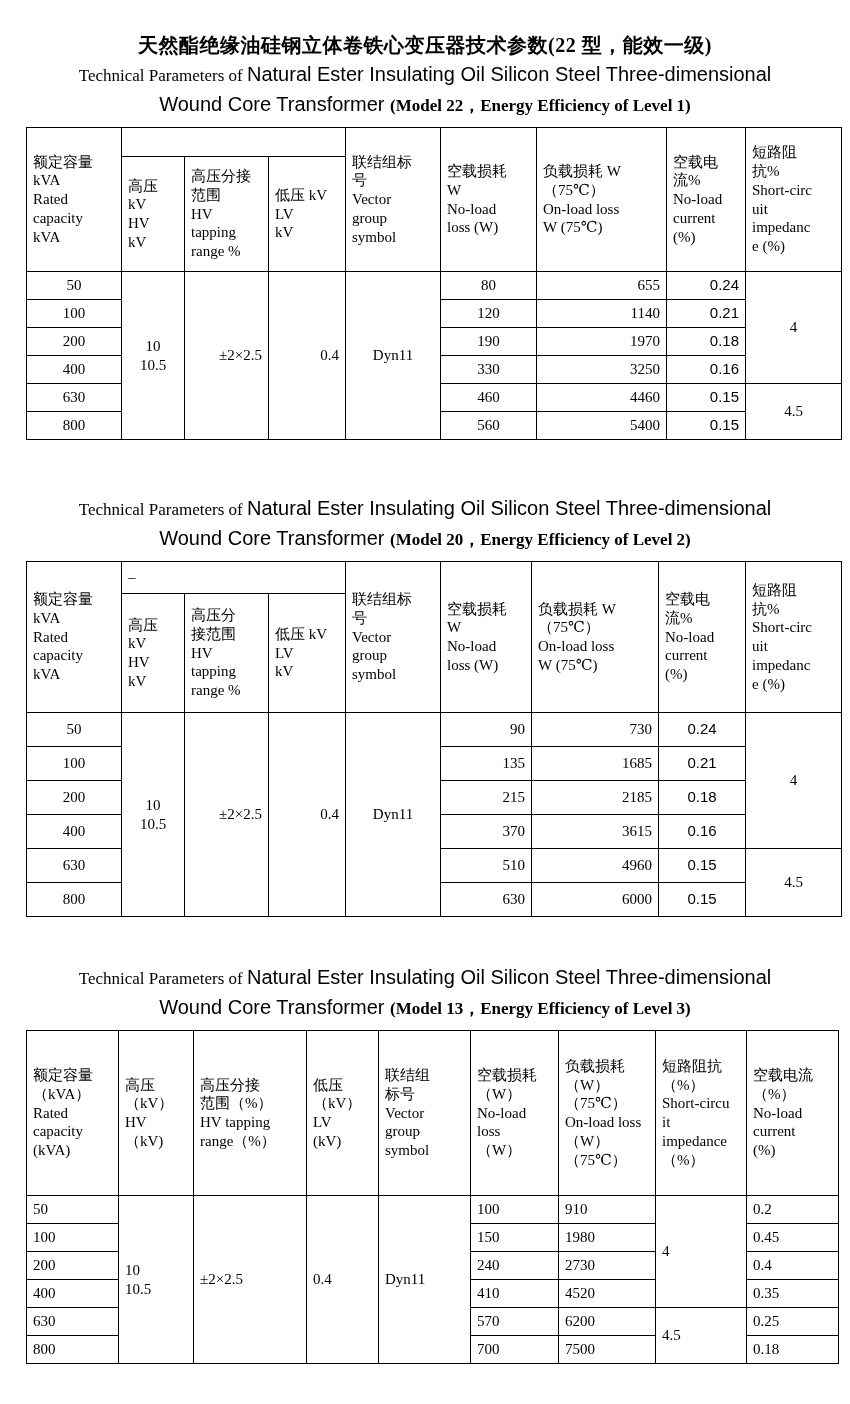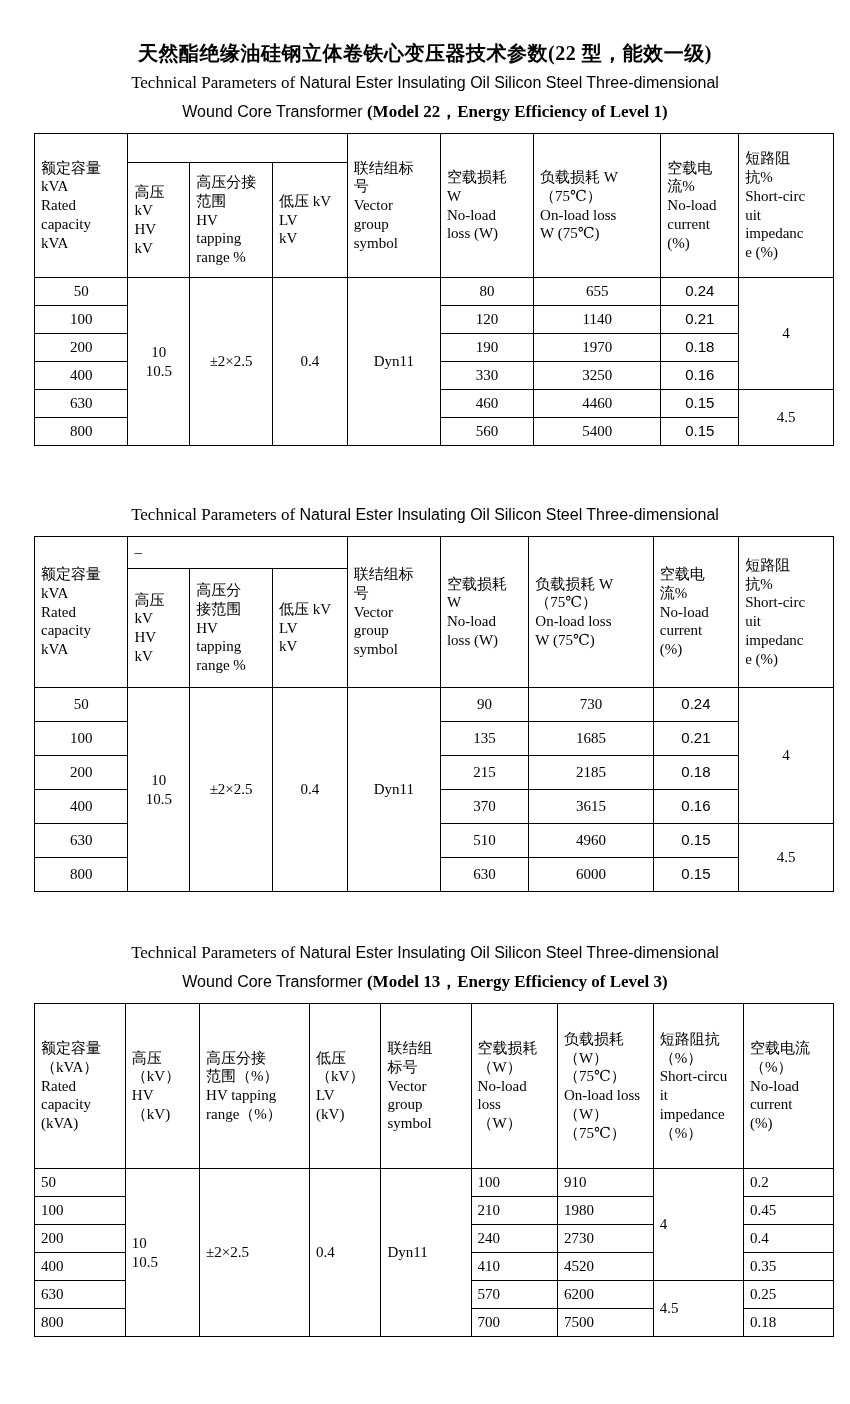--- a/index.html
+++ b/index.html
@@ -5,57 +5,57 @@
   html, body { margin: 0; padding: 0; background: #ffffff; }
   .doc {
     width: 850px;
     min-height: 1404px;
     background: #ffffff;
     color: #000000;
     font-family: "Liberation Serif", "DejaVu Serif", serif;
     box-sizing: border-box;
     padding-top: 22px;
   }
-  .section { margin: 16px; }
+  .section { margin: 8px; }
   .sec2 { margin-top: 54px; }
   .sec3 { margin-top: 46px; }
   .title-zh {
     text-align: center;
     font-size: 20px;
     font-weight: bold;
     line-height: 30px;
     letter-spacing: 0.5px;
   }
   .title-en {
     text-align: center;
     font-size: 17px;
     line-height: 29px;
     white-space: nowrap;
   }
-  .title-en .sans { font-family: "Liberation Sans", "DejaVu Sans", sans-serif; font-size: 16px; }
+  .title-en .sans { font-family: "Liberation Sans", "DejaVu Sans", sans-serif; font-size: 20px; }
   .title-en .boldpart { font-weight: bold; }
   table.ptable {
     border-collapse: collapse;
     table-layout: fixed;
     margin-left: 18px;
     margin-top: 7px;
   }
   table.ptable td {
     border: 1px solid #000000;
     padding: 2px 6px;
     font-size: 15px;
     line-height: 1.25;
     vertical-align: middle;
     white-space: pre-line;
     overflow: hidden;
   }
   td.hc { text-align: left; }
   td.spanc { vertical-align: top; }
   td.c { text-align: center; }
-  td.l { text-align: center; padding-left: 8px; }
+  td.l { text-align: right; padding-left: 8px; }
   td.l4 { text-align: left; padding-left: 4px; }
   td.sansnum { font-family: "Liberation Sans", "DejaVu Sans", sans-serif; font-size: 14px; }
   tr.h1a td { height: 24px; }
   tr.h1b td { height: 110px; }
   tr.h2a td { height: 27px; }
   tr.h2b td { height: 114px; }
   tr.h3 td  { height: 160px; }
   tr.r27 td { height: 23px; }
   tr.r33 td { height: 29px; }
 </style>
@@ -170,20 +170,21 @@
           <td class="c">560</td>
           <td class="l">5400</td>
           <td class="l sansnum">0.15</td>
         </tr>
       </tbody>
     </table>
   </div>
 
   <div class="section sec2">
     <div class="title-en"><span>Technical Parameters of </span><span class="sans">Natural Ester Insulating Oil Silicon Steel Three-dimensional</span></div>
+    <div class="title-en"><span class="sans">Wound Core Transformer </span><span class="boldpart">(Model 20，Energy Efficiency of Level 2)</span></div>
 
     <table class="ptable">
       <colgroup>
         <col style="width:95px">
           <col style="width:63px">
           <col style="width:84px">
           <col style="width:77px">
           <col style="width:95px">
           <col style="width:91px">
           <col style="width:127px">
@@ -354,21 +355,21 @@
           <td rowspan="6" class="l4">±2×2.5</td>
           <td rowspan="6" class="l4">0.4</td>
           <td rowspan="6" class="l4">Dyn11</td>
           <td class="l4">100</td>
           <td class="l4">910</td>
           <td rowspan="4" class="l4">4</td>
           <td class="l4">0.2</td>
         </tr>
         <tr class="r27">
           <td class="l4">100</td>
-          <td class="l4">210</td>
+          <td class="l4">150</td>
           <td class="l4">1980</td>
           <td class="l4">0.45</td>
         </tr>
         <tr class="r27">
           <td class="l4">200</td>
           <td class="l4">240</td>
           <td class="l4">2730</td>
           <td class="l4">0.4</td>
         </tr>
         <tr class="r27">

